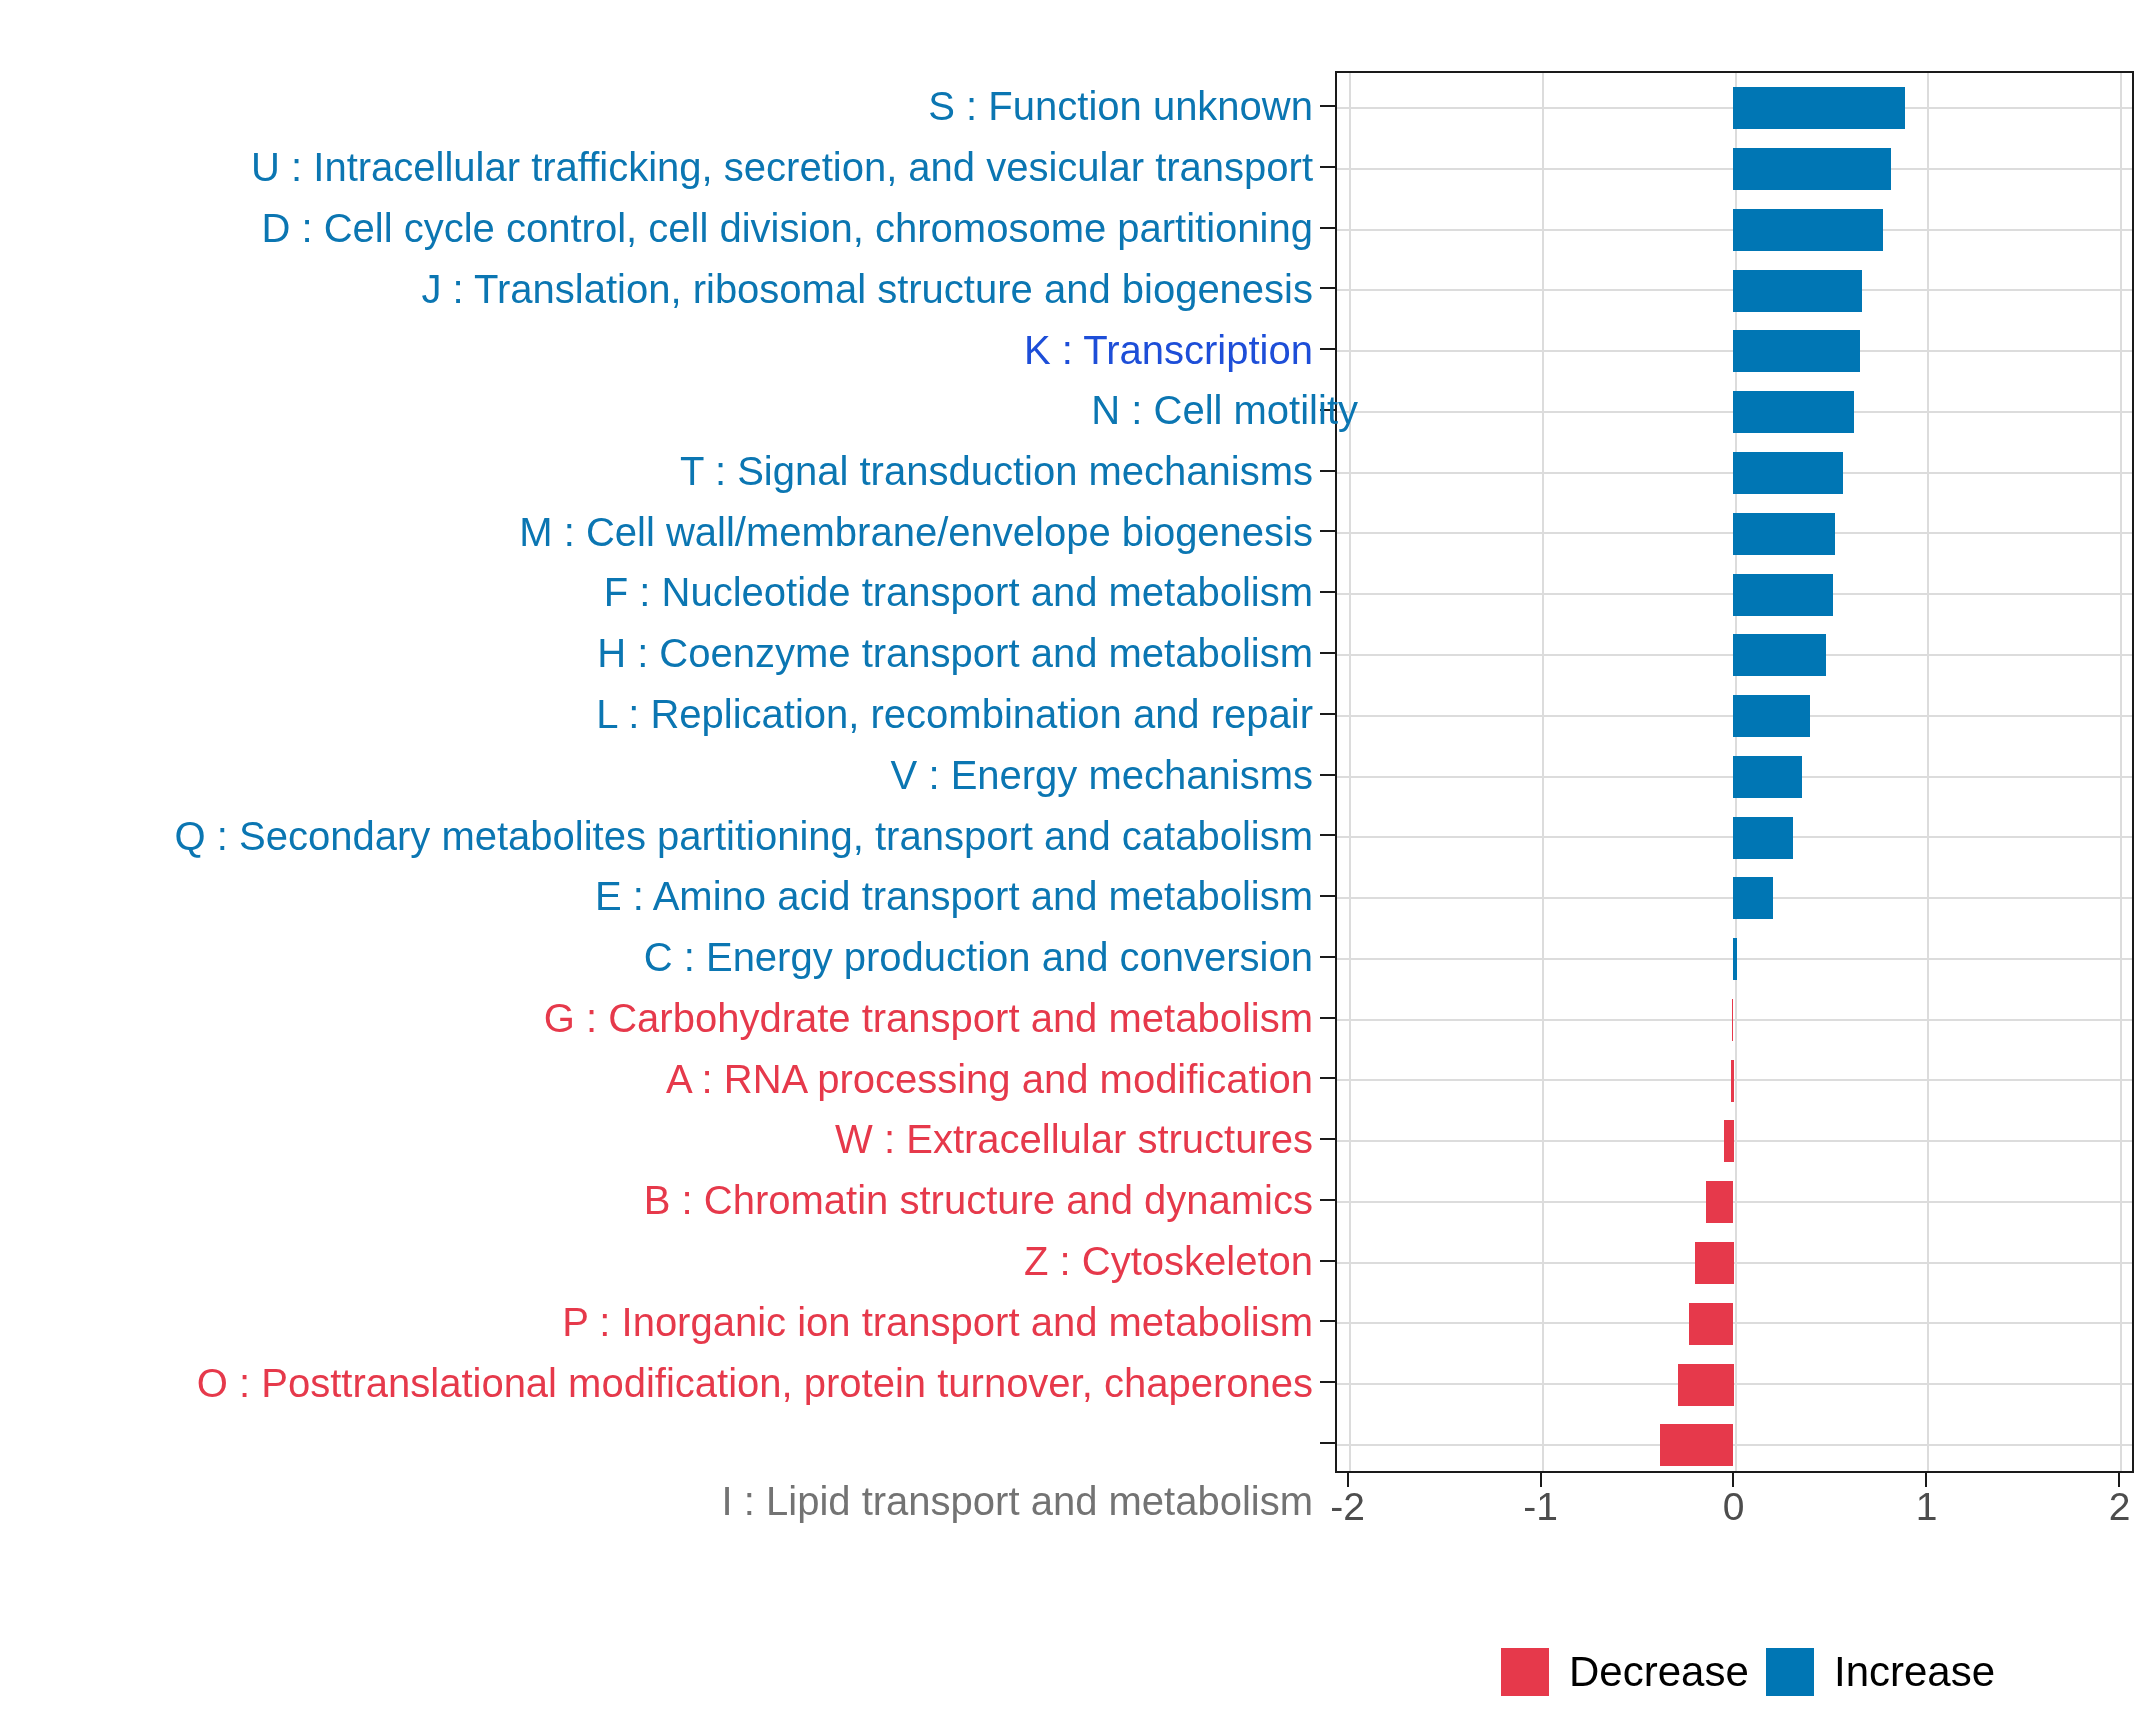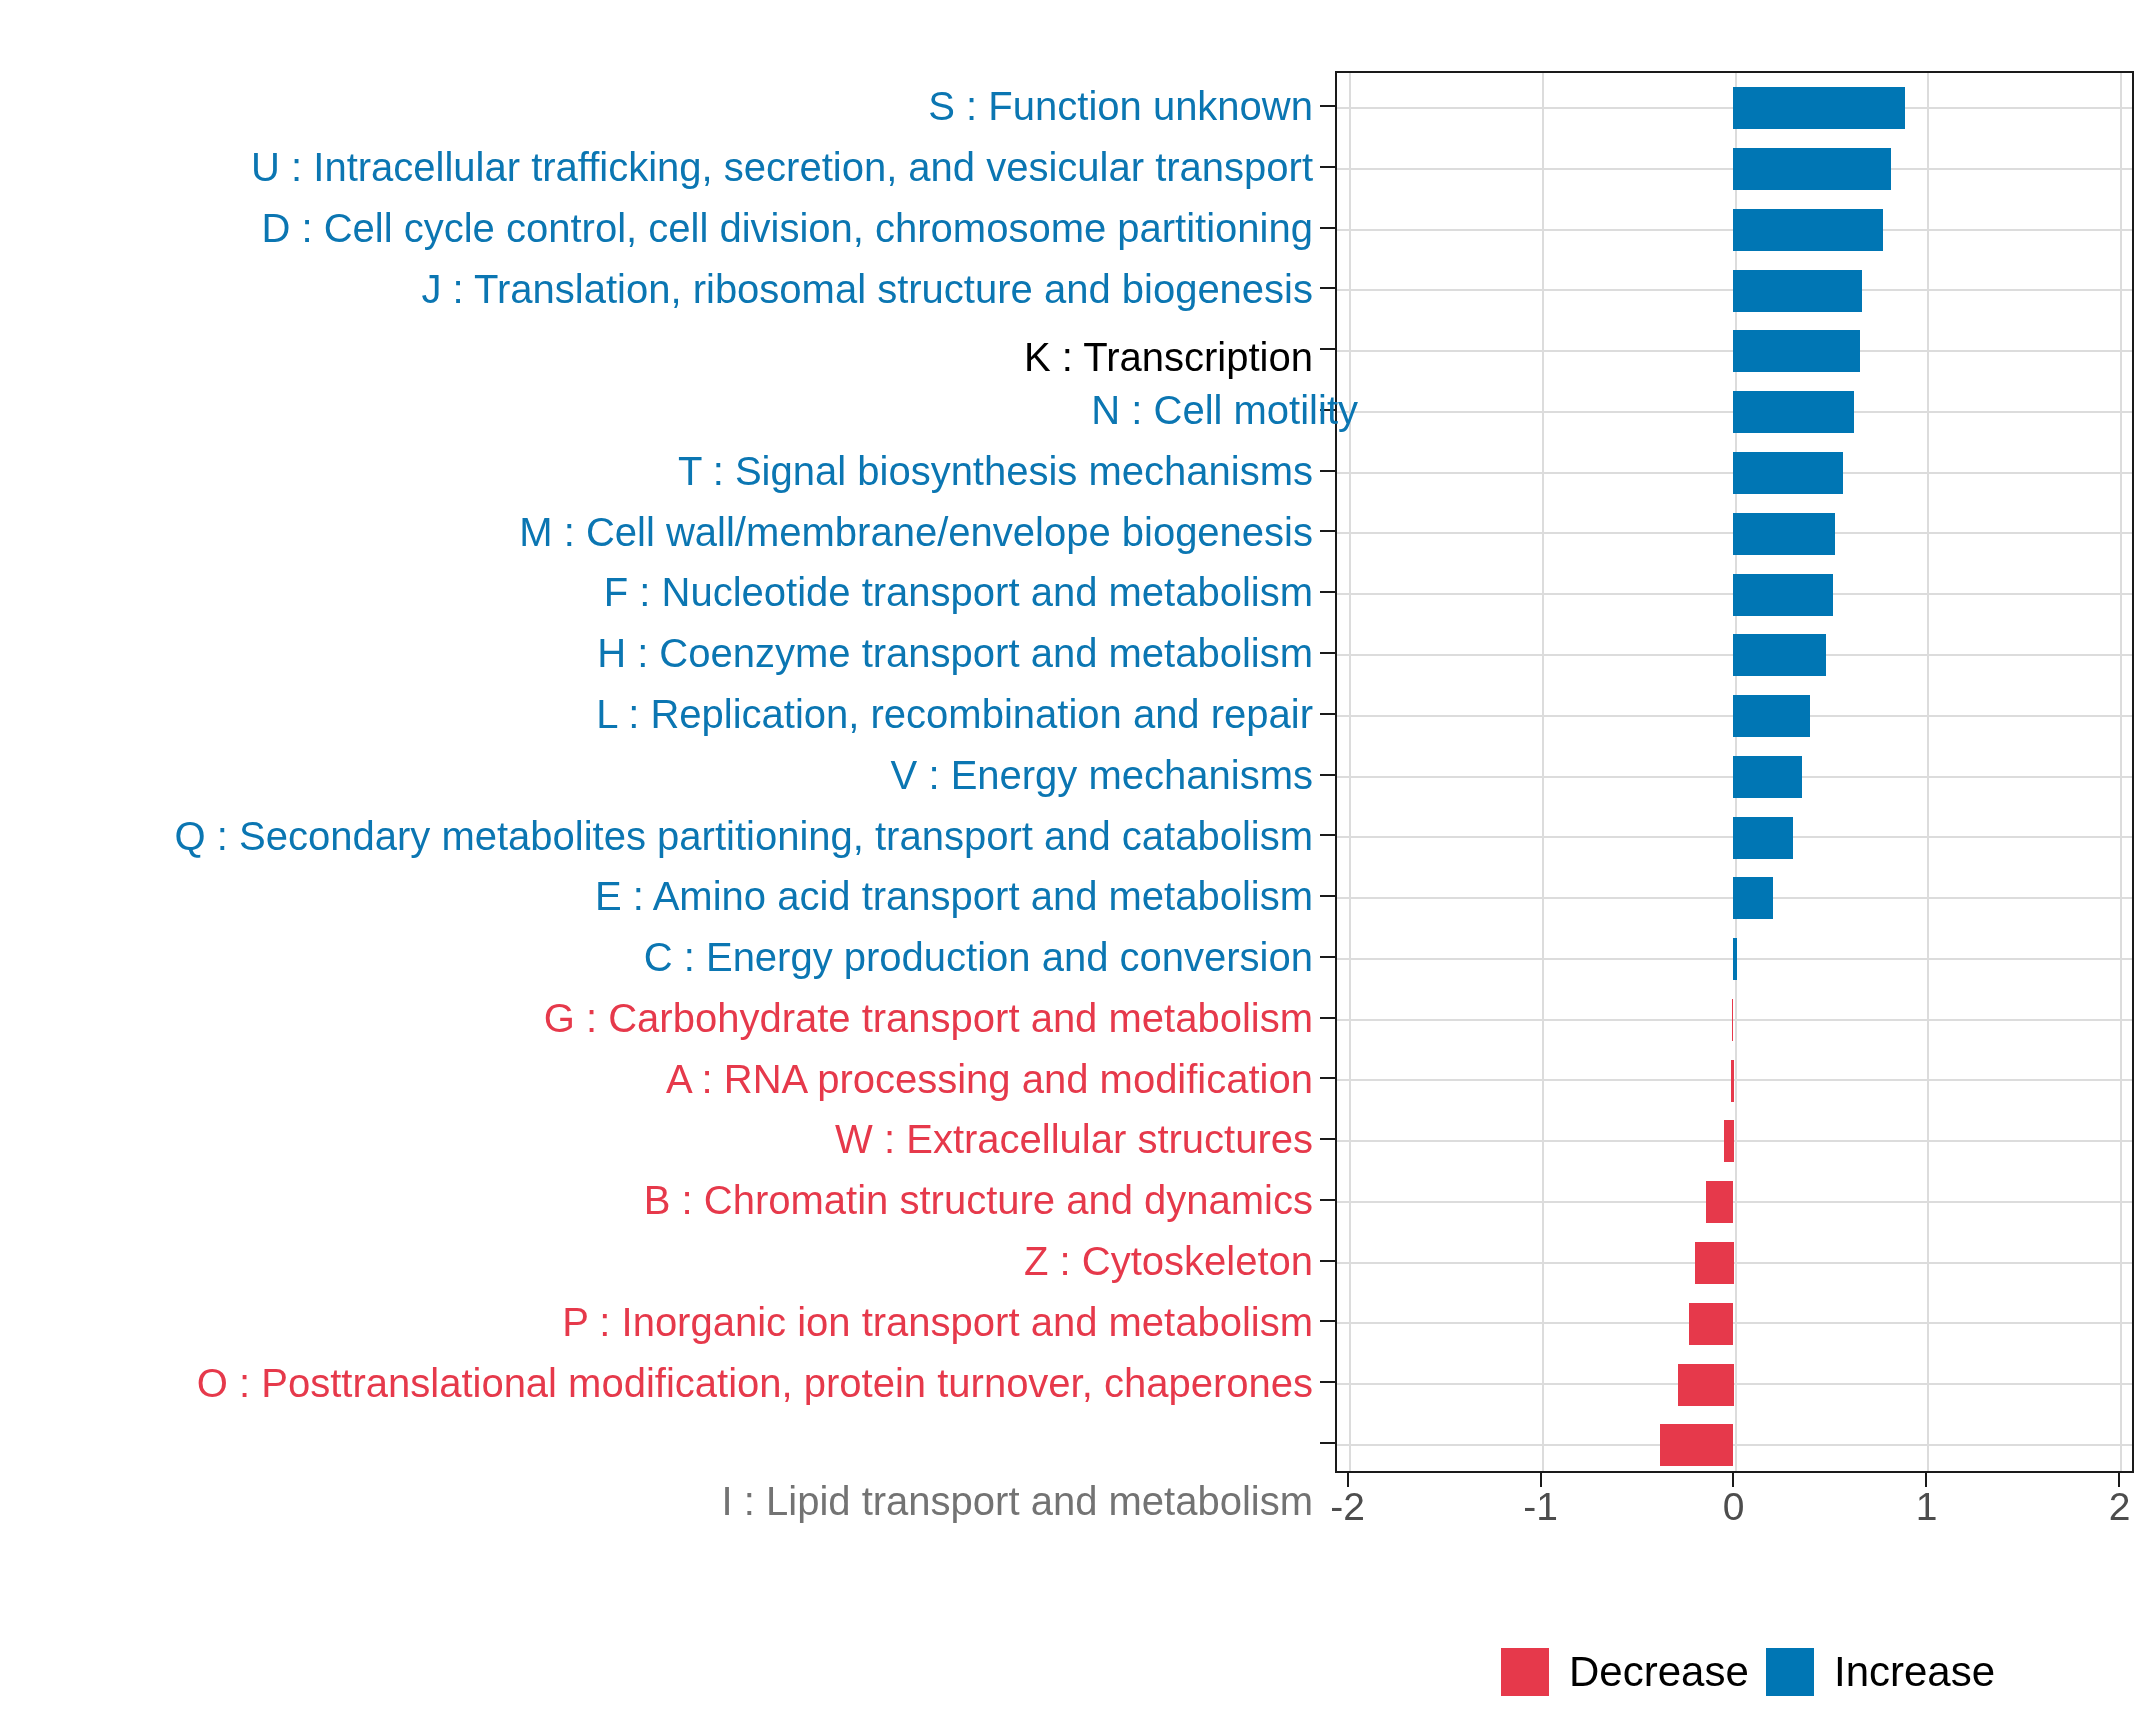--- a/index.html
+++ b/index.html
@@ -137,25 +137,25 @@
   <div id="yaxis">
       <div class="ytick" style="top: 105px;"></div>
       <div class="ylabel" style="top: 85px; color: rgb(11, 118, 178);">S : Function unknown</div>
       <div class="ytick" style="top: 166px;"></div>
       <div class="ylabel" style="top: 146px; color: rgb(11, 118, 178);">U : Intracellular trafficking, secretion, and vesicular transport</div>
       <div class="ytick" style="top: 227px;"></div>
       <div class="ylabel" style="top: 207px; color: rgb(11, 118, 178);">D : Cell cycle control, cell division, chromosome partitioning</div>
       <div class="ytick" style="top: 287px;"></div>
       <div class="ylabel" style="top: 268px; color: rgb(11, 118, 178);">J : Translation, ribosomal structure and biogenesis</div>
       <div class="ytick" style="top: 348px;"></div>
-      <div class="ylabel" style="top: 336px; color: #000000;">K : Transcription</div>
+      <div class="ylabel" style="top: 329px; color: #1d4ed8;">K : Transcription</div>
       <div class="ytick" style="top: 409px;"></div>
       <div class="ylabel" style="top: 389px; color: rgb(11, 118, 178); padding-left: 45px;">N : Cell motility</div>
       <div class="ytick" style="top: 470px;"></div>
-      <div class="ylabel" style="top: 450px; color: rgb(11, 118, 178);">T : Signal biosynthesis mechanisms</div>
+      <div class="ylabel" style="top: 450px; color: rgb(11, 118, 178);">T : Signal transduction mechanisms</div>
       <div class="ytick" style="top: 530px;"></div>
       <div class="ylabel" style="top: 511px; color: rgb(11, 118, 178);">M : Cell wall/membrane/envelope biogenesis</div>
       <div class="ytick" style="top: 591px;"></div>
       <div class="ylabel" style="top: 571px; color: rgb(11, 118, 178);">F : Nucleotide transport and metabolism</div>
       <div class="ytick" style="top: 652px;"></div>
       <div class="ylabel" style="top: 632px; color: rgb(11, 118, 178);">H : Coenzyme transport and metabolism</div>
       <div class="ytick" style="top: 713px;"></div>
       <div class="ylabel" style="top: 693px; color: rgb(11, 118, 178);">L : Replication, recombination and repair</div>
       <div class="ytick" style="top: 774px;"></div>
       <div class="ylabel" style="top: 754px; color: rgb(11, 118, 178);">V : Energy mechanisms</div>

